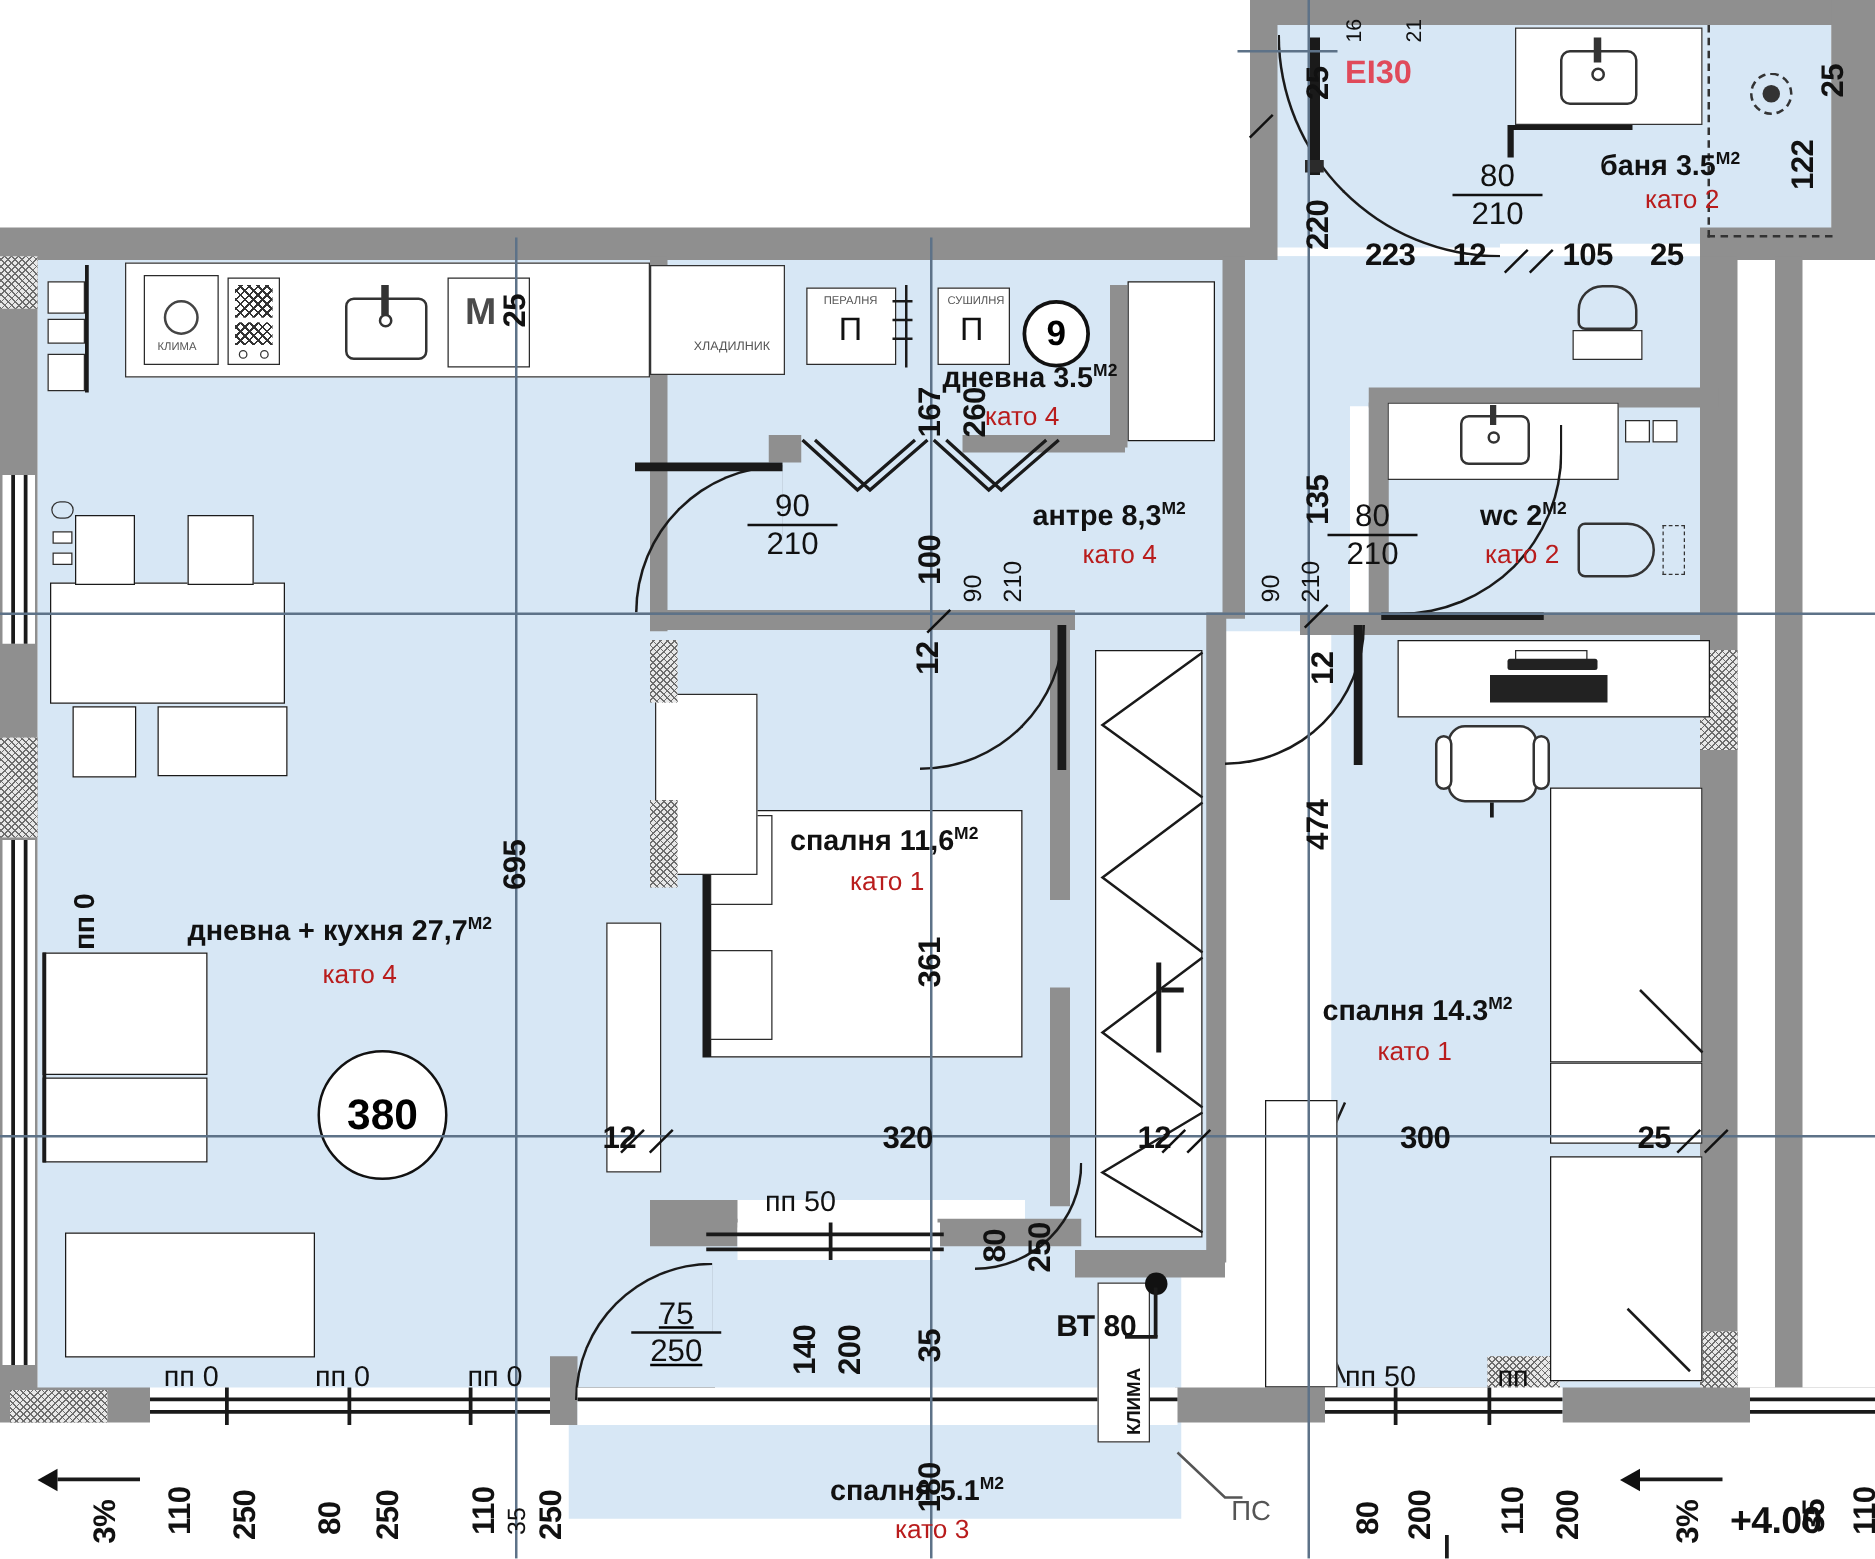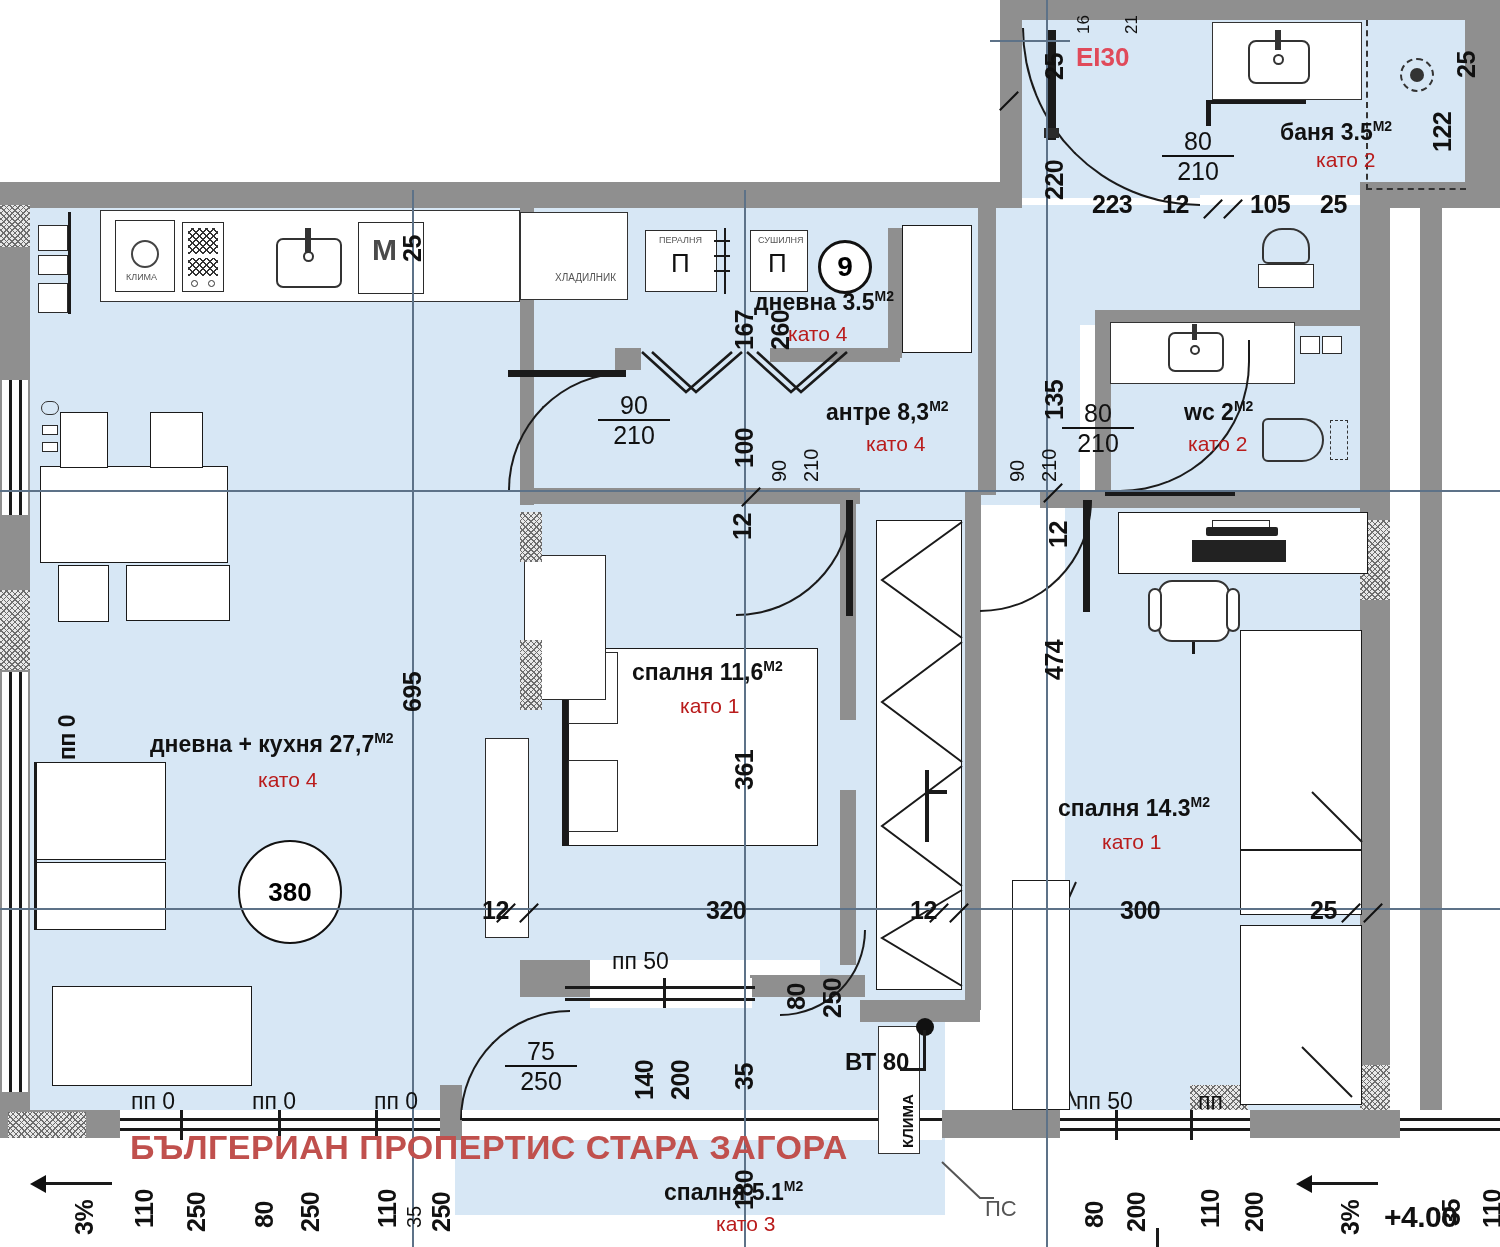--- a/index.html
+++ b/index.html
@@ -198,21 +198,21 @@
   <div class="box" style="left:126px;top:565px;width:104px;height:56px;"></div>
   <div style="position:absolute;left:41px;top:401px;width:18px;height:14px;border:1.4px solid #333;border-radius:8px;"></div>
   <div class="boxt" style="left:42px;top:425px;width:16px;height:10px;"></div>
   <div class="boxt" style="left:42px;top:442px;width:16px;height:10px;"></div>
 
   <div class="box" style="left:34px;top:762px;width:132px;height:98px;"></div>
   <div class="box" style="left:34px;top:862px;width:132px;height:68px;"></div>
   <div class="box" style="left:52px;top:986px;width:200px;height:100px;"></div>
   <div class="ln" style="left:34px;top:762px;width:3px;height:168px;"></div>
 
-  <div class="circ" style="left:238px;top:840px;width:104px;height:104px;font-size:26px;border-width:2px;">380</div>
+  <div class="circ" style="left:254px;top:840px;width:104px;height:104px;font-size:34px;border-width:2px;">380</div>
 
   <div class="box" style="left:568px;top:648px;width:250px;height:198px;"></div>
   <div class="boxt" style="left:568px;top:652px;width:50px;height:72px;"></div>
   <div class="boxt" style="left:568px;top:760px;width:50px;height:72px;"></div>
   <div class="ln" style="left:562px;top:648px;width:6px;height:198px;"></div>
   <div class="boxt" style="left:524px;top:555px;width:82px;height:145px;"></div>
   <div class="boxt" style="left:485px;top:738px;width:44px;height:200px;"></div>
   <div class="hatch" style="left:520px;top:512px;width:22px;height:50px;"></div>
   <div class="hatch" style="left:520px;top:640px;width:22px;height:70px;"></div>
 
@@ -402,21 +402,21 @@
   <div class="frac" style="left:598px;top:392px;width:72px;">
     <div class="a">90</div>
     <div class="bar"></div>
     <div class="b">210</div>
   </div>
   <div class="frac" style="left:1062px;top:400px;width:72px;">
     <div class="a">80</div>
     <div class="bar"></div>
     <div class="b">210</div>
   </div>
-  <div class="frac" style="left:505px;top:1038px;width:72px;">
+  <div class="frac" style="left:505px;top:1038px;width:72px;text-decoration:underline;">
     <div class="a">75</div>
     <div class="bar"></div>
     <div class="b">250</div>
   </div>
 
   <div class="dim vert" style="left:1040px;top:80px;">25</div>
   <div class="dimS vert" style="left:1074px;top:34px;font-size:17px;">16</div>
   <div class="dimS vert" style="left:1122px;top:34px;font-size:17px;">21</div>
   <div class="dim vert" style="left:1452px;top:78px;">25</div>
   <div class="dim vert" style="left:1428px;top:152px;">122</div>
@@ -498,15 +498,14 @@
   <div class="slash" style="left:1232px;top:196px;"></div>
   <div class="slash" style="left:750px;top:484px;"></div>
   <div class="slash" style="left:1052px;top:480px;"></div>
   <div class="slash" style="left:505px;top:900px;"></div>
   <div class="slash" style="left:528px;top:900px;"></div>
   <div class="slash" style="left:938px;top:900px;"></div>
   <div class="slash" style="left:958px;top:900px;"></div>
   <div class="slash" style="left:1350px;top:900px;"></div>
   <div class="slash" style="left:1372px;top:900px;"></div>
 
-  <div id="wm2">БЪЛГЕРИАН ПРОПЕРТИС СТАРА ЗАГОРА</div>
 
 </div>
 
 </body></html>

